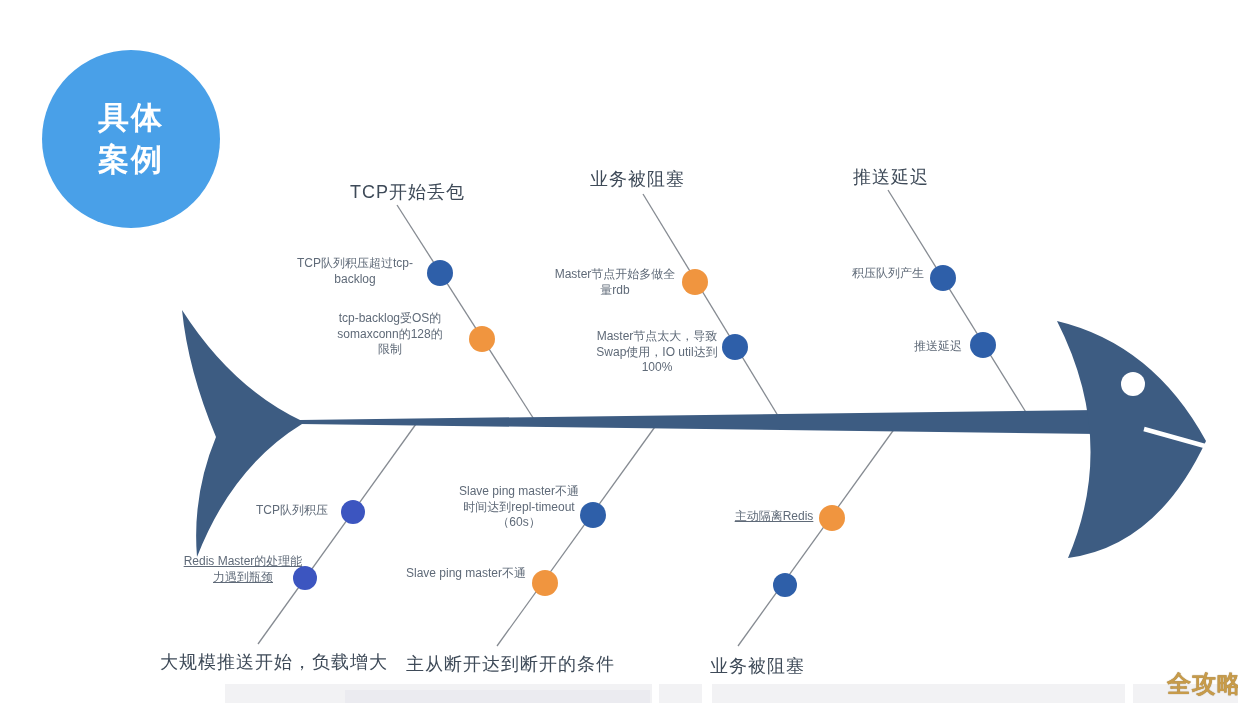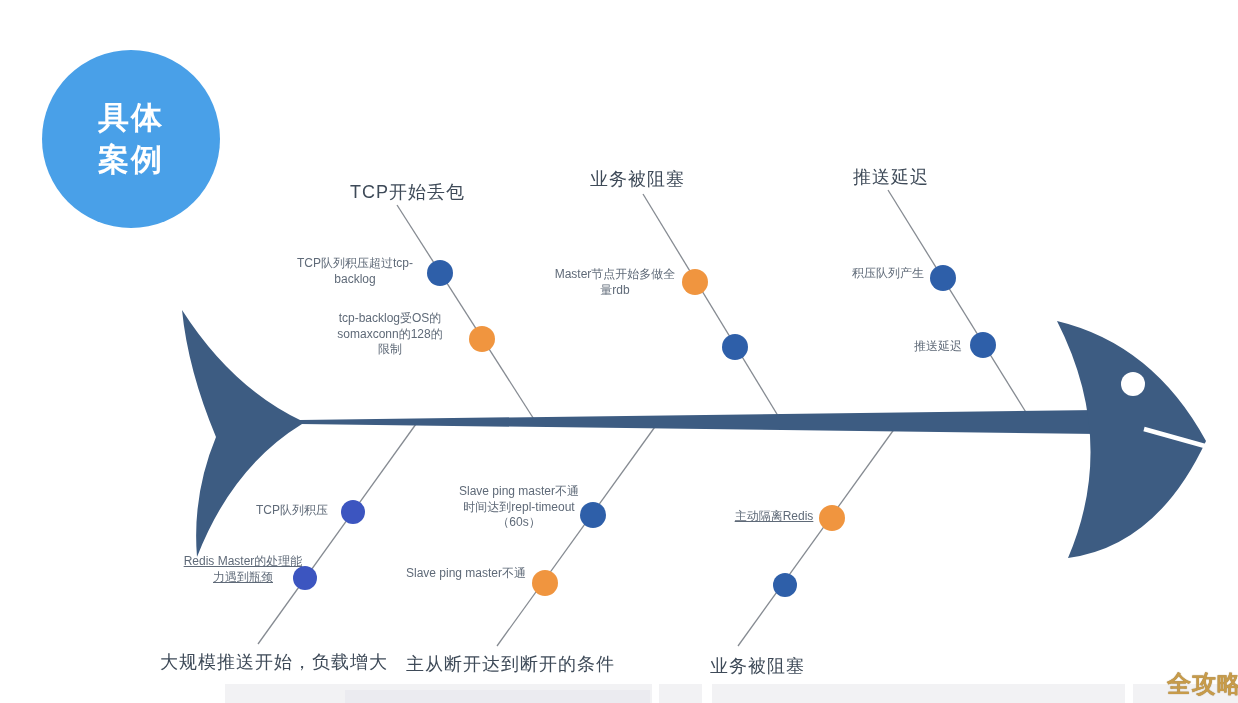--- a/index.html
+++ b/index.html
@@ -99,20 +99,21 @@
   <div class="branch-title bt2">业务被阻塞</div>
   <div class="branch-title bt3">推送延迟</div>
 
   <div class="branch-title bb2">主从断开达到断开的条件</div>
   <div class="branch-title bb1">大规模推送开始，负载增大</div>
   <div class="branch-title bb3">业务被阻塞</div>
 
   <div class="nodelabel t1">TCP队列积压超过tcp-backlog</div>
   <div class="nodelabel t2">tcp-backlog受OS的somaxconn的128的限制</div>
   <div class="nodelabel t3">Master节点开始多做全量rdb</div>
+  <div class="nodelabel t4">Master节点太大，导致Swap使用，IO util达到100%</div>
   <div class="nodelabel t5">积压队列产生</div>
   <div class="nodelabel t6">推送延迟</div>
   <div class="nodelabel t7">TCP队列积压</div>
   <div class="nodelabel t8">Redis Master的处理能力遇到瓶颈</div>
   <div class="nodelabel t9">Slave ping master不通 时间达到repl-timeout（60s）</div>
   <div class="nodelabel t10">Slave ping master不通</div>
   <div class="nodelabel t11">主动隔离Redis</div>
 
   <span class="dot d1" style="background-color: rgb(46, 95, 169);"></span>
   <span class="dot d2" style="background-color: rgb(240, 149, 63);"></span>

